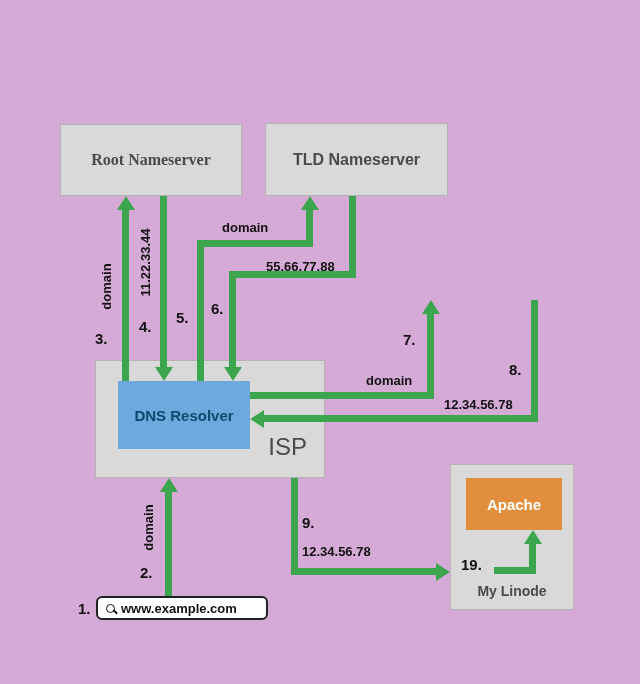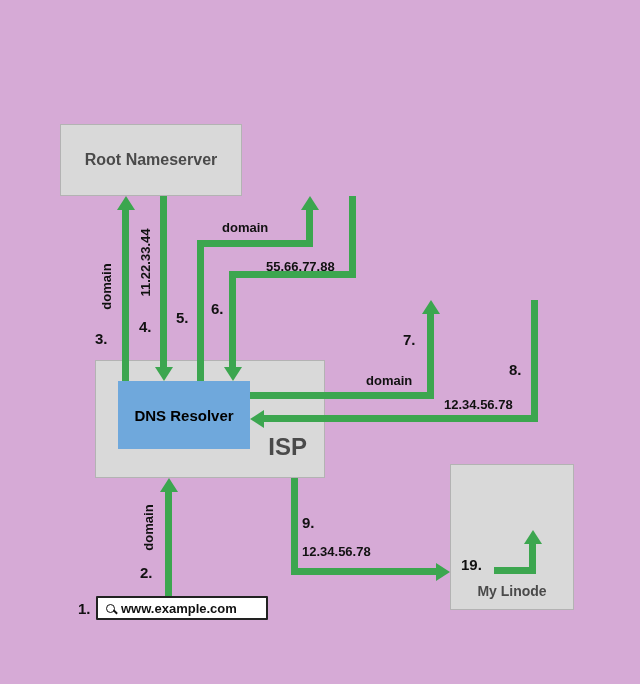--- a/index.html
+++ b/index.html
@@ -33,35 +33,35 @@
     align-items: center;
     justify-content: center;
   }
   .gray {
     background: var(--node-fill, #d9d9d9);
     border: 1px solid var(--node-border, #b3b3b3);
     color: var(--node-text, #4a4a4a);
     font-weight: bold;
     font-size: 16px;
   }
-  .root      { left: 60px;  top: 124px; width: 182px; height: 72px; }
+  .root      { left: 60px;  top: 124px; width: 182px; height: 72px; font-family: Liberation Serif, serif; }
   .tld       { left: 265px; top: 123px; width: 183px; height: 73px; }
   .domain-ns { left: 395px; top: 232px; width: 176px; height: 68px; }
 
   .isp       { left: 95px;  top: 360px; width: 230px; height: 118px; display: block; }
   .isp-label {
     position: absolute; right: 17px; top: 72px;
-    font-size: 24px; font-weight: bold;
+    font-size: 24px; font-weight: normal;
     color: var(--node-text, #3c3c3c);
   }
 
   .resolver {
     left: 118px; top: 381px; width: 132px; height: 68px;
     background: var(--resolver-fill, #6fa8dc);
-    color: #000000; font-weight: bold; font-size: 15px; text-align: right;
+    color: #0c4a6e; font-weight: bold; font-size: 15px; text-align: right;
   }
 
   .linode { left: 450px; top: 464px; width: 124px; height: 146px; display: block; }
   .linode-label {
     position: absolute; bottom: 10px; left: 0; width: 100%;
     text-align: center; font-weight: bold; font-size: 14px;
     color: var(--node-text, #3c3c3c);
   }
   .apache {
     left: 466px; top: 478px; width: 96px; height: 52px;
@@ -147,21 +147,21 @@
   .l2 { left: 108px; top: 520px; width: 80px; }
   .l3 { left: 64px;  top: 279px; width: 84px; }
   .l4 { left: 98px;  top: 255px; width: 94px; }
 
   
   .search {
     position: absolute; left: 96px; top: 596px;
     width: 172px; height: 24px;
     background: #ffffff;
     border: 2px solid #222222;
-    border-radius: 1px;
+    border-radius: 6px;
     display: flex; align-items: center;
     padding: 0 8px; gap: 6px;
     cursor: text;
   }
   .mag {
     position: relative; display: inline-block;
     width: 9px; height: 9px;
     border: 1.5px solid #111111; border-radius: 50%;
     flex: 0 0 auto;
   }
@@ -176,34 +176,40 @@
 </head>
 <body>
 
 <div class="page">
 
 
   <div class="box gray root">
     <span>Root Nameserver</span>
   </div>
 
+  <div class="box gray tld">
+    <span>TLD Nameserver</span>
+  </div>
 
 
   <div class="box gray isp">
     <span class="isp-label">ISP</span>
   </div>
 
   <div class="box resolver">
     <span>DNS Resolver</span>
   </div>
 
   <div class="box gray linode">
     <span class="linode-label">My Linode</span>
   </div>
 
+  <div class="box apache">
+    <span>Apache</span>
+  </div>
 
   <div>
     <div class="seg s2v"></div>
     <div class="head up h2"></div>
   </div>
 
   <div>
     <div class="seg s3v"></div>
     <div class="head up h3"></div>
   </div>

